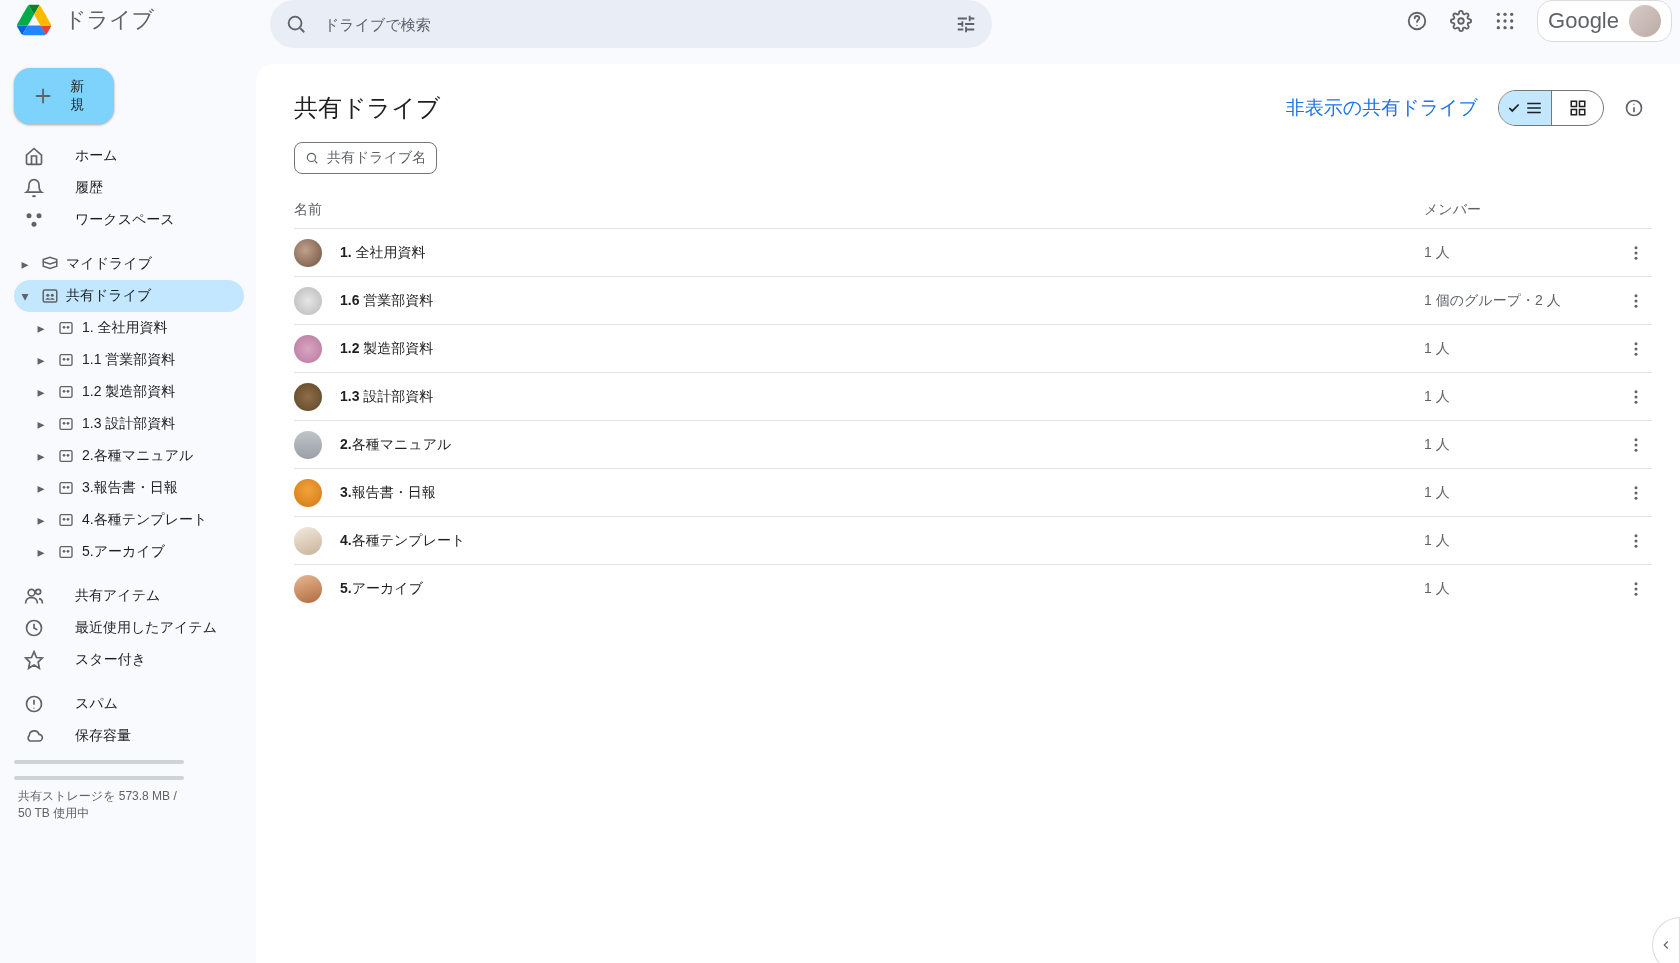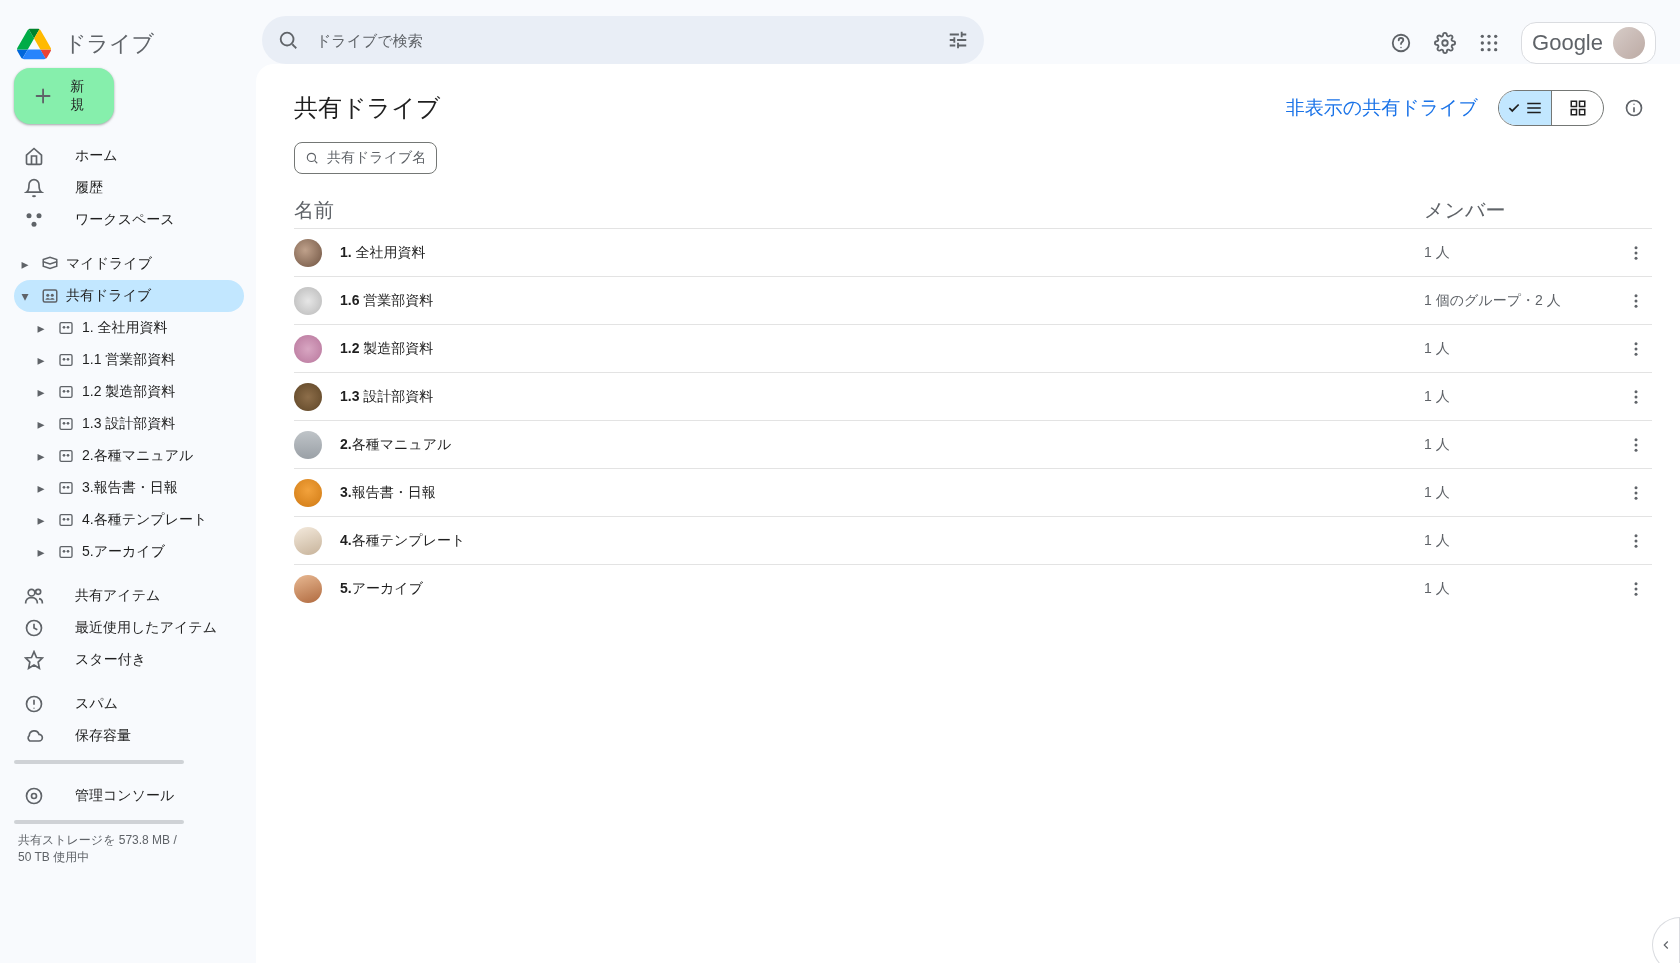--- a/index.html
+++ b/index.html
@@ -22,24 +22,24 @@
     background:var(--bg);
     width:1680px;
     height:963px;
     overflow:hidden;
     position:relative;
   }
 
   
   .header{
     display:flex;
-    align-items:flex-end;
+    align-items:flex-start;
     height:64px;
-    padding:0 24px 0 14px;
-    gap:8px;
+    padding:0 8px 0 14px;
+    gap:16px;
   }
   .brand{
     display:flex;
     align-items:center;
     gap:10px;
     width:240px;
     cursor:pointer;
   }
   .brand-logo{width:40px;height:40px;display:flex;align-items:center;justify-content:center;}
   .brand-name{font-size:22px;color:var(--text-secondary);}
@@ -96,21 +96,21 @@
   .layout{display:flex;height:calc(100% - 64px);}
   .sidebar{
     width:256px;
     padding:4px 12px 12px 14px;
     display:flex;flex-direction:column;
     gap:2px;
     overflow:hidden;
   }
   .new-btn{
     width:100px;height:56px;
-    background:#86efac;
+    background:#7dd3fc;
     border-radius:16px;
     box-shadow:0 1px 3px rgba(0,0,0,.25),0 1px 2px rgba(0,0,0,.12);
     display:flex;align-items:center;gap:16px;
     padding:0 18px;
     font-size:14px;font-weight:500;
     cursor:pointer;
     margin-bottom:14px;
   }
 
   .nav-item,.tree-item{
@@ -171,21 +171,21 @@
 
   .filter-row{padding:8px 0 0 38px;}
   .filter-chip{
     display:inline-flex;align-items:center;gap:8px;
     height:32px;border:1px solid #747775;border-radius:8px;
     padding:0 10px;font-size:14px;color:var(--text-secondary);
     cursor:pointer;
   }
 
   .table{padding:18px 28px 0 38px;}
-  .thead{display:flex;align-items:center;height:36px;color:var(--text-secondary);font-size:20px;}
+  .thead{display:flex;align-items:center;height:36px;color:var(--text-secondary);font-size:14px;}
   .col-name{flex:1;}
   .col-members{width:180px;}
   .col-actions{width:48px;}
 
   .row{
     display:flex;align-items:center;height:48px;
     border-top:1px solid #e3e3e3;
   }
   .row .drive-icon{
     width:28px;height:28px;border-radius:50%;
@@ -495,31 +495,20 @@
             <svg width="20" height="20" viewBox="0 0 24 24" fill="none" stroke="currentColor" stroke-width="2">
               <path d="M18 18a4 4 0 000-8 6 6 0 00-11.7 1.5A4 4 0 007 18z"></path>
             </svg>
           </span>
           <span>保存容量</span>
         </div>
       </div>
 
     <div class="side-scrollbar"></div>
 
-    <div class="nav-section">
-      <div class="nav-item">
-        <span class="ico">
-          <svg width="20" height="20" viewBox="0 0 24 24" fill="none" stroke="currentColor" stroke-width="2">
-              <circle cx="12" cy="12" r="3"></circle>
-              <circle cx="12" cy="12" r="9"></circle>
-            </svg>
-        </span>
-        <span>管理コンソール</span>
-      </div>
-    </div>
 
     <div class="side-scrollbar"></div>
     <div class="storage-note">共有ストレージを 573.8 MB / 50 TB 使用中</div>
   </div>
 
   <div class="main">
     <div class="main-header">
       <div class="main-title">共有ドライブ</div>
       <div class="main-header-spacer"></div>
       <div class="hidden-link">非表示の共有ドライブ</div>

